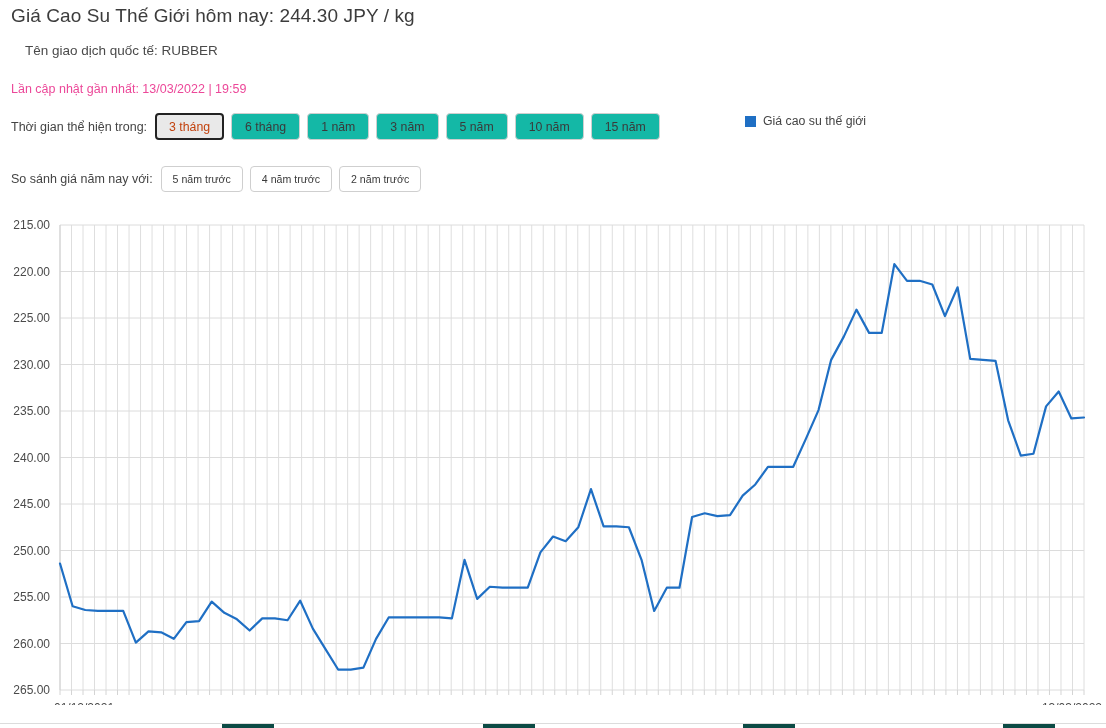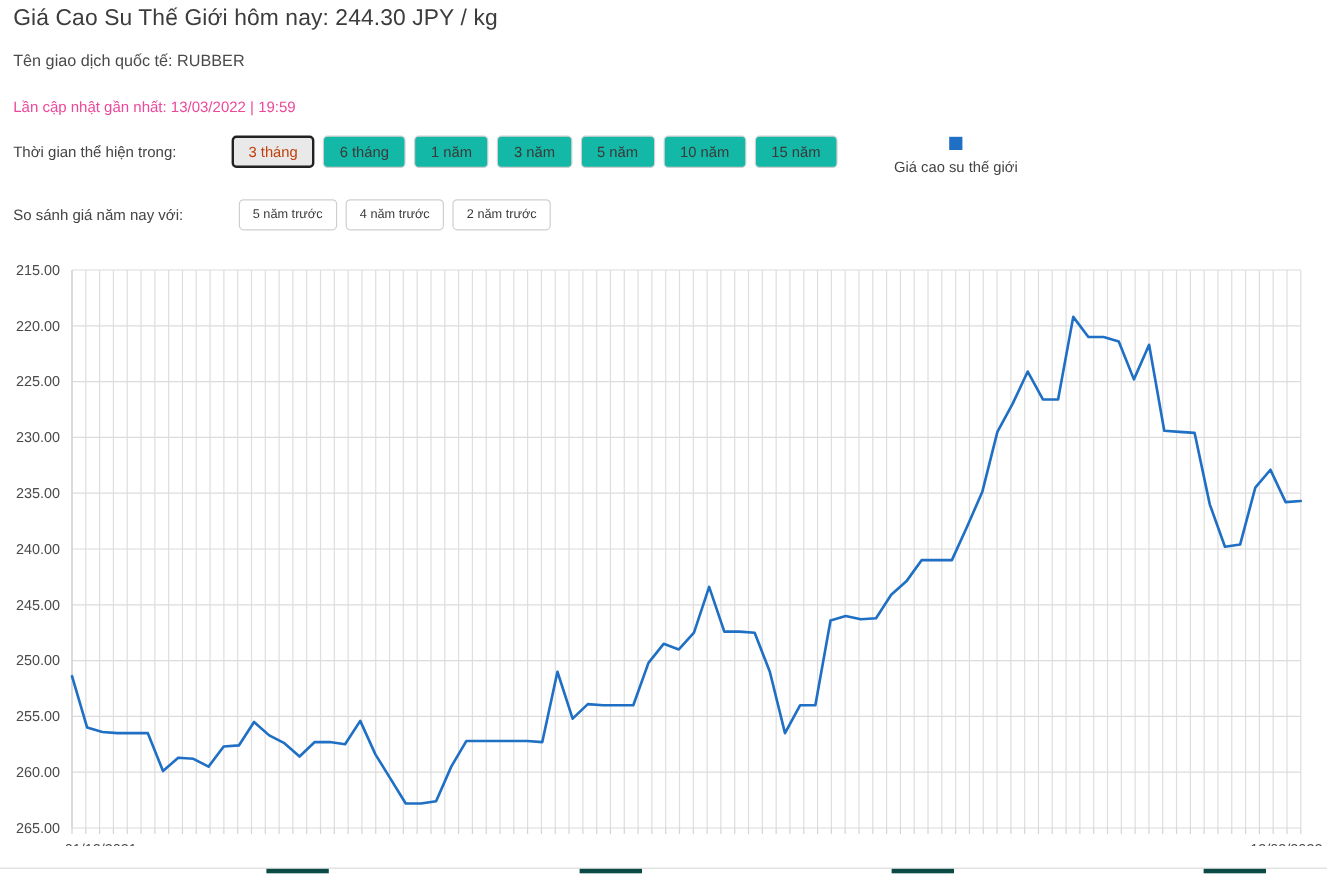--- a/index.html
+++ b/index.html
@@ -11,29 +11,29 @@
     overflow: hidden;
   }
   .page { position: relative; width: 1106px; height: 579px; background:#fff; }
 
   .title {
     position: absolute; left: 11px; top: 5px;
     font-size: 19px; color: #3c3c3c; font-weight: 400;
     letter-spacing: .1px; white-space: nowrap;
   }
   .subtitle {
-    position: absolute; left: 11px; top: 43px;
+    position: absolute; left: 25px; top: 43px;
     font-size: 13.5px; color: #4a4a4a; white-space: nowrap;
   }
   .updated {
     position: absolute; left: 11px; top: 82px;
     font-size: 12.5px; color: #ec4899; white-space: nowrap;
   }
 
-  .ctl-row { position: absolute; display: flex; align-items: center; gap: 38px; }
+  .ctl-row { position: absolute; display: flex; align-items: center; }
   .ctl-row.r1 { left: 11px; top: 113px; }
   .ctl-row.r2 { left: 11px; top: 166px; }
   .ctl-label { font-size: 12.5px; color: #444; margin-right: 8px; white-space: nowrap; }
 
   .rbtn {
     display: inline-flex; align-items: center; justify-content: center;
     height: 27px; padding: 0 13px; margin-right: 7px;
     font-size: 12.3px; color: #3a3a3a;
     background: #14b8a6; border: 1px solid #cfcfcf; border-radius: 4px;
     cursor: pointer; white-space: nowrap;
@@ -45,21 +45,21 @@
   .sbtn {
     display: inline-flex; align-items: center; justify-content: center;
     height: 26px; padding: 0 11px; margin-right: 7px;
     font-size: 10.6px; color: #3a3a3a;
     background: #fff; border: 1px solid #cfcfcf; border-radius: 4px;
     cursor: pointer; white-space: nowrap;
   }
 
   .legend {
     position: absolute; left: 745px; top: 114px;
-    display: flex; align-items: center; gap: 7px; flex-direction: column;
+    display: flex; align-items: center; gap: 7px;
   }
   .legend-swatch { width: 11px; height: 11px; background: #1f6fc4; display:block; }
   .legend-text { font-size: 12.3px; color: #444; white-space: nowrap; }
 
   
   .chart { position: absolute; left: 0; top: 205px; width: 1106px; height: 500px; }
   .chart svg { display:block; }
 
   .ytick { font-size: 12px; fill: #4a4a4a; font-family: "Liberation Sans", sans-serif; text-anchor: end; }
   .xtick { font-size: 12px; fill: #4a4a4a; font-family: "Liberation Sans", sans-serif; }

